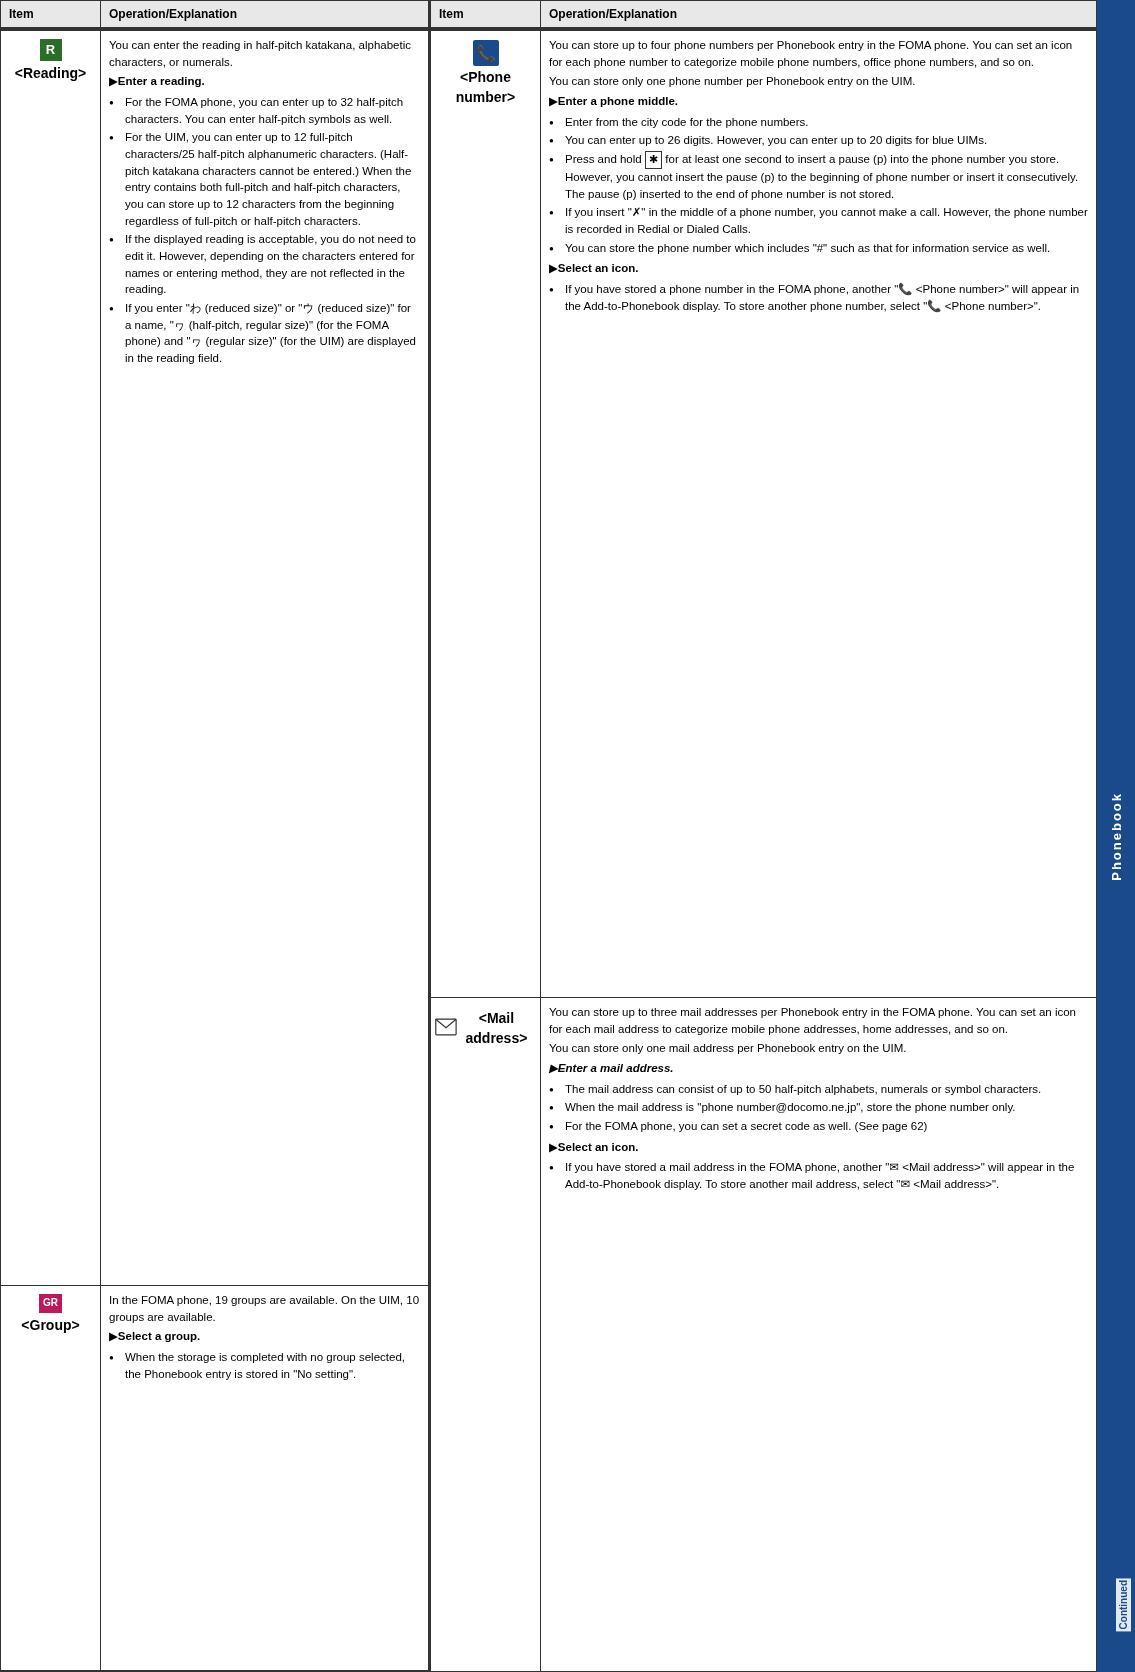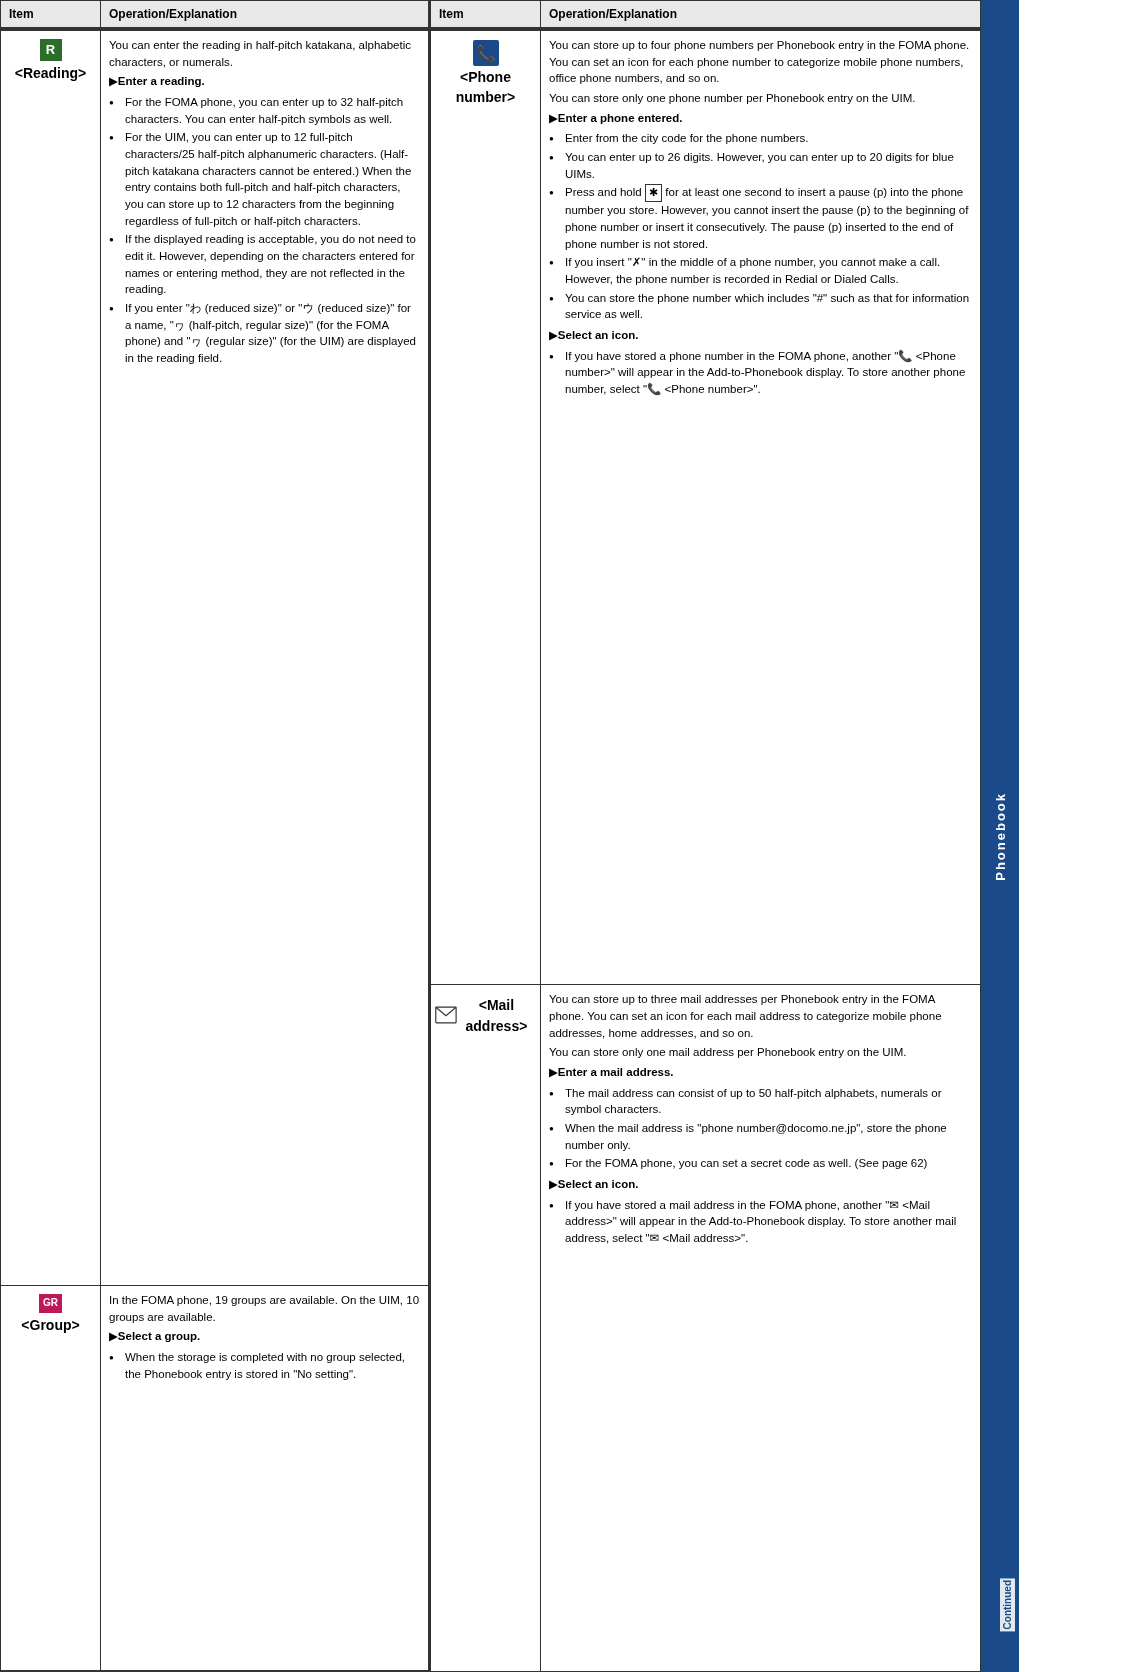--- a/index.html
+++ b/index.html
@@ -6,21 +6,21 @@
     body {
       font-family: Arial, sans-serif;
       font-size: 12px;
       background: #fff;
       width: 1135px;
       min-height: 1672px;
       position: relative;
     }
     .page-wrapper {
       display: flex;
-      width: 1019px;
+      width: 1135px;
       min-height: 1672px;
     }
     .main-content {
       flex: 1;
       display: flex;
       flex-direction: column;
     }
     .table-area {
       display: flex;
       flex: 1;
@@ -181,21 +181,21 @@
                 <svg width="28" height="28" viewBox="0 0 28 28">
                   <rect x="1" y="1" width="26" height="26" fill="#1a4a8a" rx="2"></rect>
                   <text x="14" y="20" text-anchor="middle" fill="white" font-size="16" font-family="Arial">📞</text>
                 </svg>
                 <span class="item-label">&lt;Phone<br>number&gt;</span>
               </div>
             </td>
             <td>
               <p>You can store up to four phone numbers per Phonebook entry in the FOMA phone. You can set an icon for each phone number to categorize mobile phone numbers, office phone numbers, and so on.</p>
               <p style="margin-top:3px;">You can store only one phone number per Phonebook entry on the UIM.</p>
-              <p style="margin-top:3px;">▶<strong>Enter a phone entered.</strong></p>
+              <p style="margin-top:3px;">▶<strong>Enter a phone middle.</strong></p>
               <ul class="bullet-list">
                 <li>Enter from the city code for the phone numbers.</li>
                 <li>You can enter up to 26 digits. However, you can enter up to 20 digits for blue UIMs.</li>
                 <li>Press and hold <span class="key-symbol">✱</span> for at least one second to insert a pause (p) into the phone number you store. However, you cannot insert the pause (p) to the beginning of phone number or insert it consecutively. The pause (p) inserted to the end of phone number is not stored.</li>
                 <li>If you insert "✗" in the middle of a phone number, you cannot make a call. However, the phone number is recorded in Redial or Dialed Calls.</li>
                 <li>You can store the phone number which includes "#" such as that for information service as well.</li>
               </ul>
               <p style="margin-top:4px;">▶<strong>Select an icon.</strong></p>
               <ul class="bullet-list">
                 <li>If you have stored a phone number in the FOMA phone, another "📞 &lt;Phone number&gt;" will appear in the Add-to-Phonebook display. To store another phone number, select "📞 &lt;Phone number&gt;".</li>
@@ -209,21 +209,21 @@
                 <svg width="28" height="22" viewBox="0 0 28 22">
                   <rect x="1" y="1" width="26" height="20" fill="none" stroke="#333" stroke-width="1.5" rx="1"></rect>
                   <polyline points="1,1 14,12 27,1" fill="none" stroke="#333" stroke-width="1.5"></polyline>
                 </svg>
                 <span class="item-label" style="margin-top:2px;">&lt;Mail address&gt;</span>
               </div>
             </td>
             <td>
               <p>You can store up to three mail addresses per Phonebook entry in the FOMA phone. You can set an icon for each mail address to categorize mobile phone addresses, home addresses, and so on.</p>
               <p style="margin-top:3px;">You can store only one mail address per Phonebook entry on the UIM.</p>
-              <p style="margin-top:3px;">▶<strong>Enter a mail address.</strong></p>
+              <p style="margin-top:3px;font-style:italic;">▶<strong>Enter a mail address.</strong></p>
               <ul class="bullet-list">
                 <li>The mail address can consist of up to 50 half-pitch alphabets, numerals or symbol characters.</li>
                 <li>When the mail address is "phone number@docomo.ne.jp", store the phone number only.</li>
                 <li>For the FOMA phone, you can set a secret code as well. (See page 62)</li>
               </ul>
               <p style="margin-top:4px;">▶<strong>Select an icon.</strong></p>
               <ul class="bullet-list">
                 <li>If you have stored a mail address in the FOMA phone, another "✉ &lt;Mail address&gt;" will appear in the Add-to-Phonebook display. To store another mail address, select "✉ &lt;Mail address&gt;".</li>
               </ul>
             </td>

